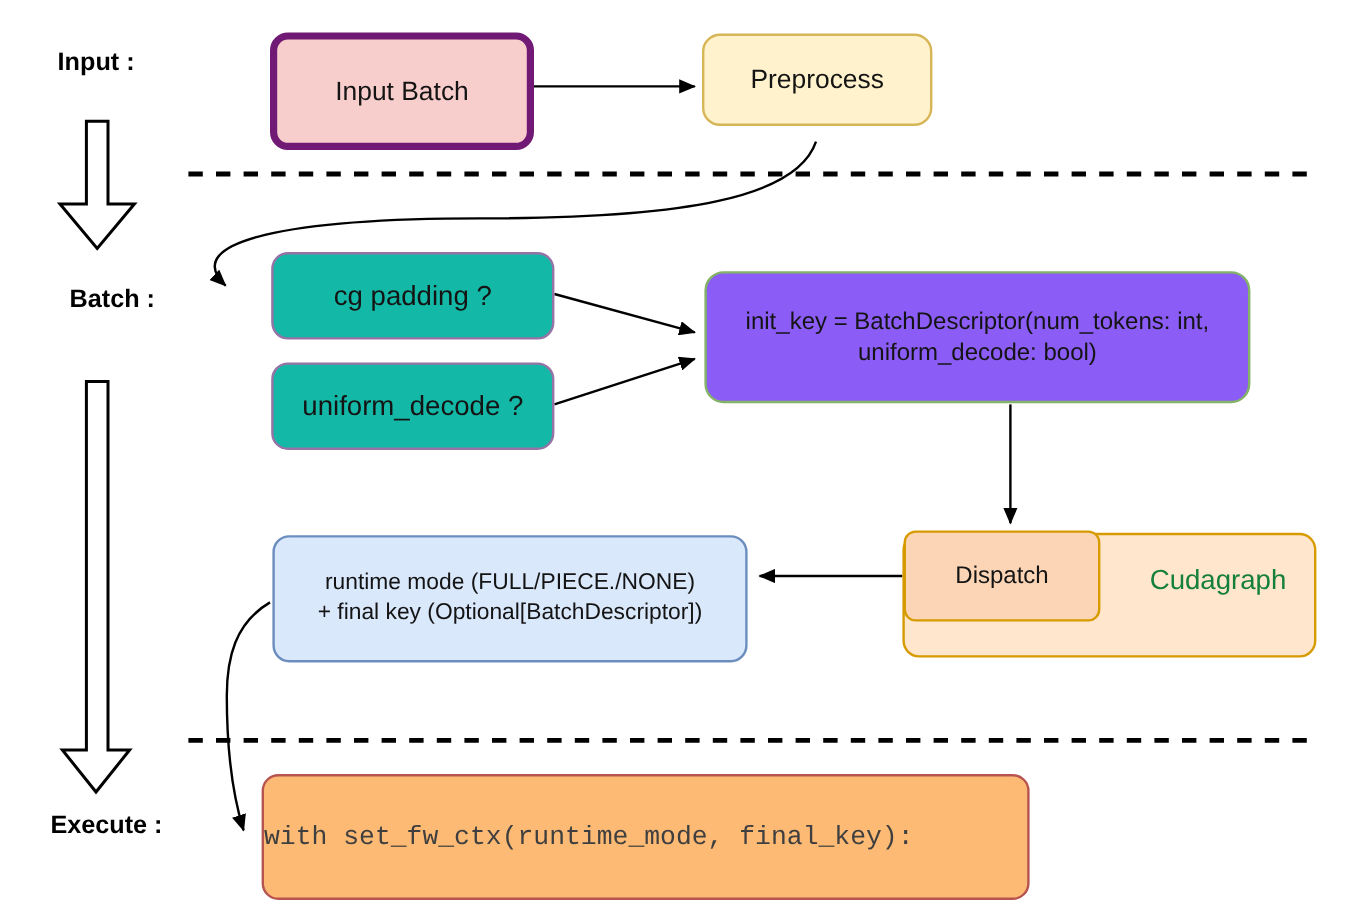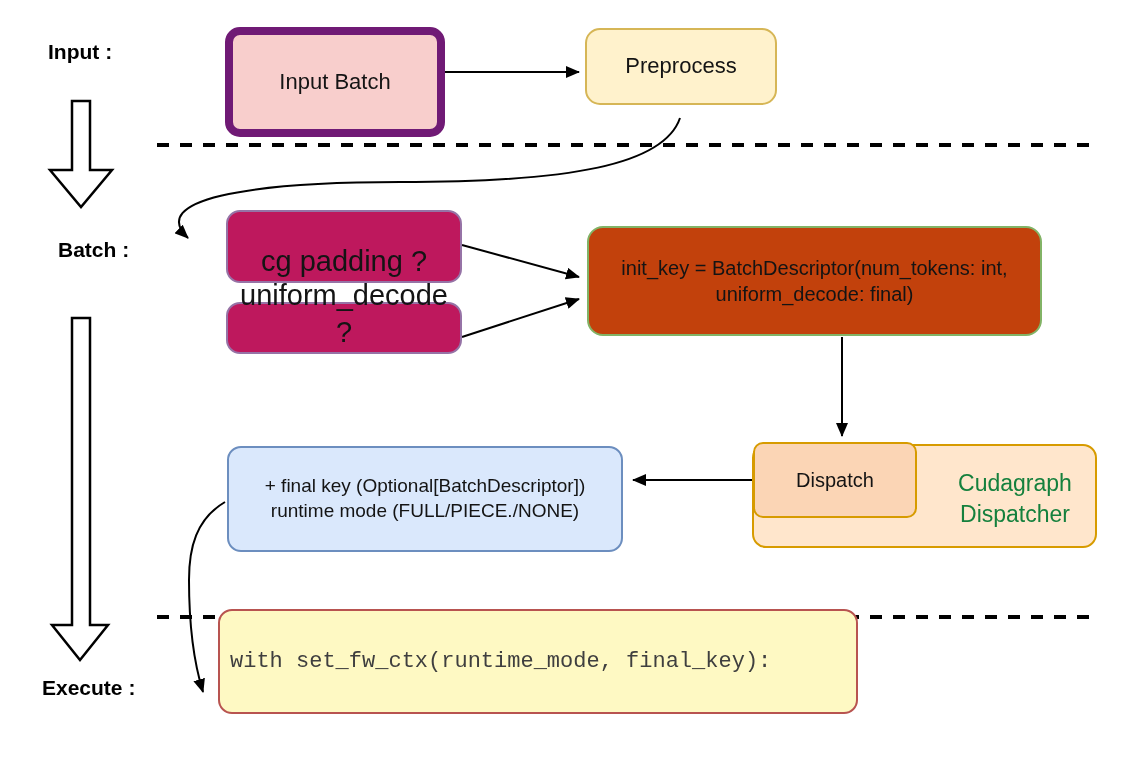--- a/index.html
+++ b/index.html
@@ -25,39 +25,38 @@
   }
   .stage-label{
     position:absolute;
     font-weight:bold;
     font-size:21px;
     color:#000000;
     white-space:nowrap;
     margin-left:20px;
   }
   .node-input-batch{
-    left:225px;top:27px;width:220px;height:110px;
-    background:#f8cecc;border:8px solid #701a75;border-radius:15px;
+    left:225px;top:27px;width:220px;height:98px;
+    background:#f8cecc;border:6px solid #701a75;border-radius:15px;
     font-size:22px;
   }
   .node-preprocess{
     left:585px;top:28px;width:192px;height:77px;
     background:#fff2cc;border:2px solid #d6b656;border-radius:15px;
     font-size:22px;
   }
   .node-purple{
-    background:#be185d;border:2px solid #9673a6;border-radius:14px;
-    font-size:29px;
-    justify-content:flex-end;
+    background:#14b8a6;border:2px solid #9673a6;border-radius:14px;
+    font-size:23px;
   }
   .node-cg-padding{left:226px;top:210px;width:236px;height:73px;}
-  .node-uniform-decode{left:226px;top:302px;width:236px;height:52px;}
+  .node-uniform-decode{left:226px;top:302px;width:236px;height:73px;}
   .node-init-key{
     left:587px;top:226px;width:455px;height:110px;
-    background:#c2410c;border:2px solid #82b366;border-radius:16px;
+    background:#8b5cf6;border:2px solid #82b366;border-radius:16px;
     font-size:20px;
   }
   .node-runtime{
     left:227px;top:446px;width:396px;height:106px;
     background:#dae8fc;border:2px solid #6c8ebf;border-radius:14px;
     font-size:19px;
   }
   .node-cudagraph{
     left:752px;top:444px;width:345px;height:104px;
     background:#ffe6cc;border:2px solid #d79b00;border-radius:14px;
@@ -67,24 +66,23 @@
     left:935px;top:468px;width:160px;
     text-align:center;
     font-size:23px;line-height:1.35;color:#15803d;
   }
   .node-dispatch{
     left:753px;top:442px;width:164px;height:76px;
     background:#fbd5b5;border:2px solid #d79b00;border-radius:10px;
     font-size:20px;
   }
   .node-code{
-    left:218px;top:609px;width:640px;height:105px;
-    background:#fef9c3;border:2px solid #b85450;border-radius:14px;
+    left:218px;top:645px;width:640px;height:105px;
+    background:#fdba74;border:2px solid #b85450;border-radius:14px;
     align-items:flex-start;justify-content:center;
-    padding-left:10px;
     font-family:"Liberation Mono", monospace;
     font-size:22px;
     color:#3f3f3f;
     text-align:left;
     line-height:1.35;
   }
   .code-line{white-space:pre;}
   .label-input{left:28px;top:40px;}
   .label-plan{left:38px;top:238px;}
   .label-execute{left:22px;top:676px;}
@@ -137,34 +135,33 @@
   <div class="node node-purple node-cg-padding">
     <span>cg padding ?</span>
   </div>
 
   <div class="node node-purple node-uniform-decode">
     <span>uniform_decode ?</span>
   </div>
 
   <div class="node node-init-key">
     <span>init_key = BatchDescriptor(num_tokens: int,</span>
-    <span>uniform_decode: final)</span>
+    <span>uniform_decode: bool)</span>
   </div>
 
   <div class="node node-cudagraph"></div>
   <div class="cudagraph-label">
     <div>Cudagraph</div>
-    <div>Dispatcher</div>
   </div>
   <div class="node node-dispatch">
     <span>Dispatch</span>
   </div>
 
   <div class="node node-runtime">
+    <span>runtime mode (FULL/PIECE./NONE)</span>
     <span>+ final key (Optional[BatchDescriptor])</span>
-    <span>runtime mode (FULL/PIECE./NONE)</span>
   </div>
 
   <div class="node node-code">
     <span class="code-line">with set_fw_ctx(runtime_mode, final_key):</span>
   </div>
 
 </div>
 
 </body></html>

